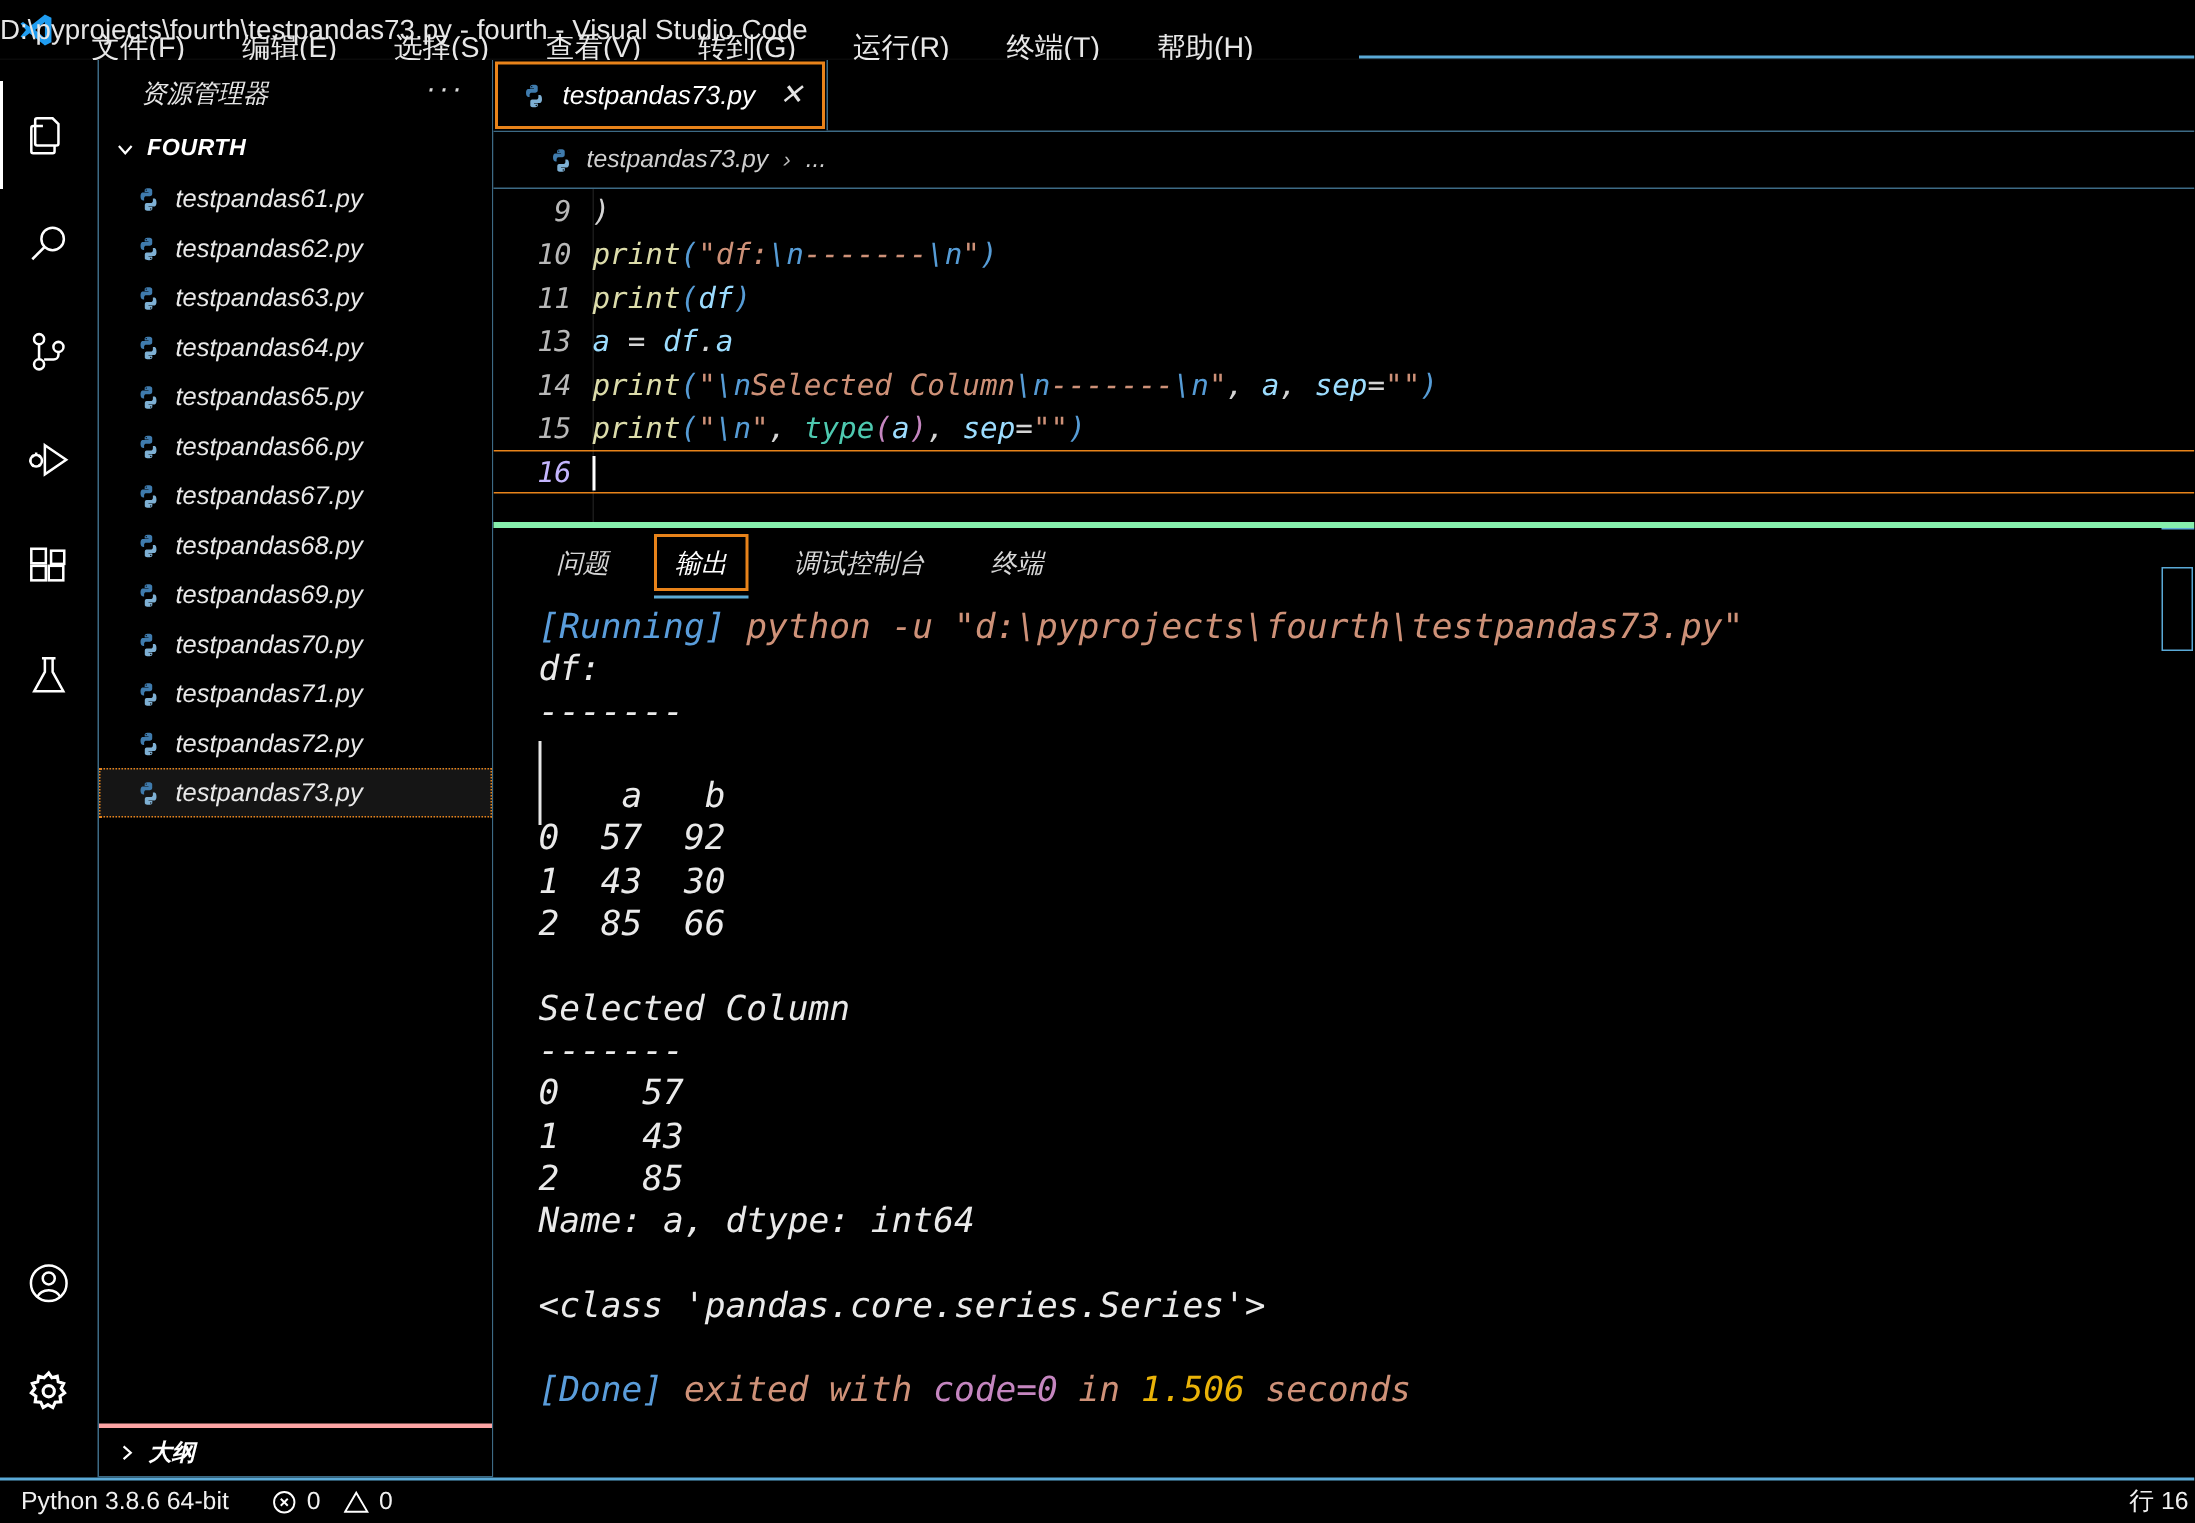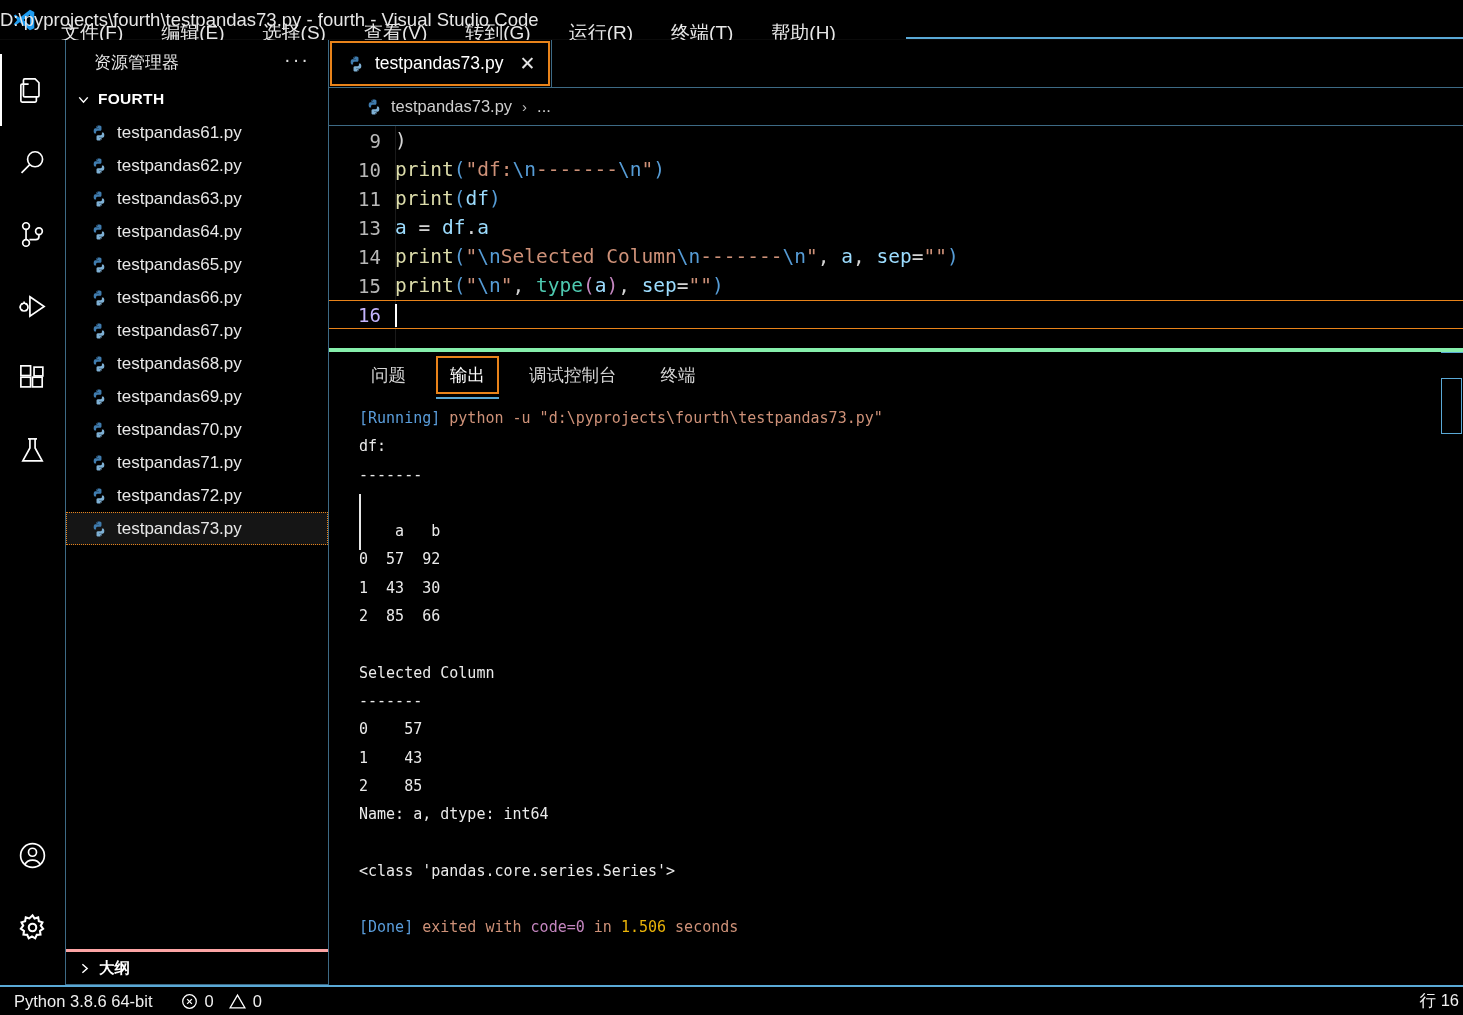--- a/index.html
+++ b/index.html
@@ -53,21 +53,21 @@
     pointer-events: none;
     white-space: nowrap;
   }
   .title-underline {
     position: absolute;
     left: 906px; right: 0; bottom: 0;
     height: 2px; background: #5aa9d6;
   }
 
   
-  .body-row { flex: 1; display: flex; min-height: 0; position: relative; }
+  .body-row { flex: 1; display: flex; min-height: 0; position: relative; font-style: italic; }
 
   
   .activitybar {
     width: 66px; min-width: 66px;
     background: #000000;
     display: flex; flex-direction: column;
     align-items: center;
     border-right: 1px solid #3d6a85;
     position: relative;
   }
@@ -272,21 +272,21 @@
   }
   .ptab.active .ptab-underline {
     position: absolute; left: 0; right: 0; bottom: -6px;
     height: 2px; background: #5aa9d6;
   }
 
   .output {
     flex: 1; min-height: 0;
     padding: 6px 0 0 0;
     font-family: "DejaVu Sans Mono", monospace;
-    font-size: 15px;
+    font-size: 23px;
     line-height: 28.3px;
     color: #e6e6e6;
     overflow: hidden;
     position: relative;
   }
   .out-line { white-space: pre; padding-left: 30px; height: 28.3px; }
   .o-blue   { color: #5a9ddb; }
   .o-orange { color: #ce9178; }
   .o-white  { color: #eaeaea; }
   .o-purple { color: #c586c0; }

